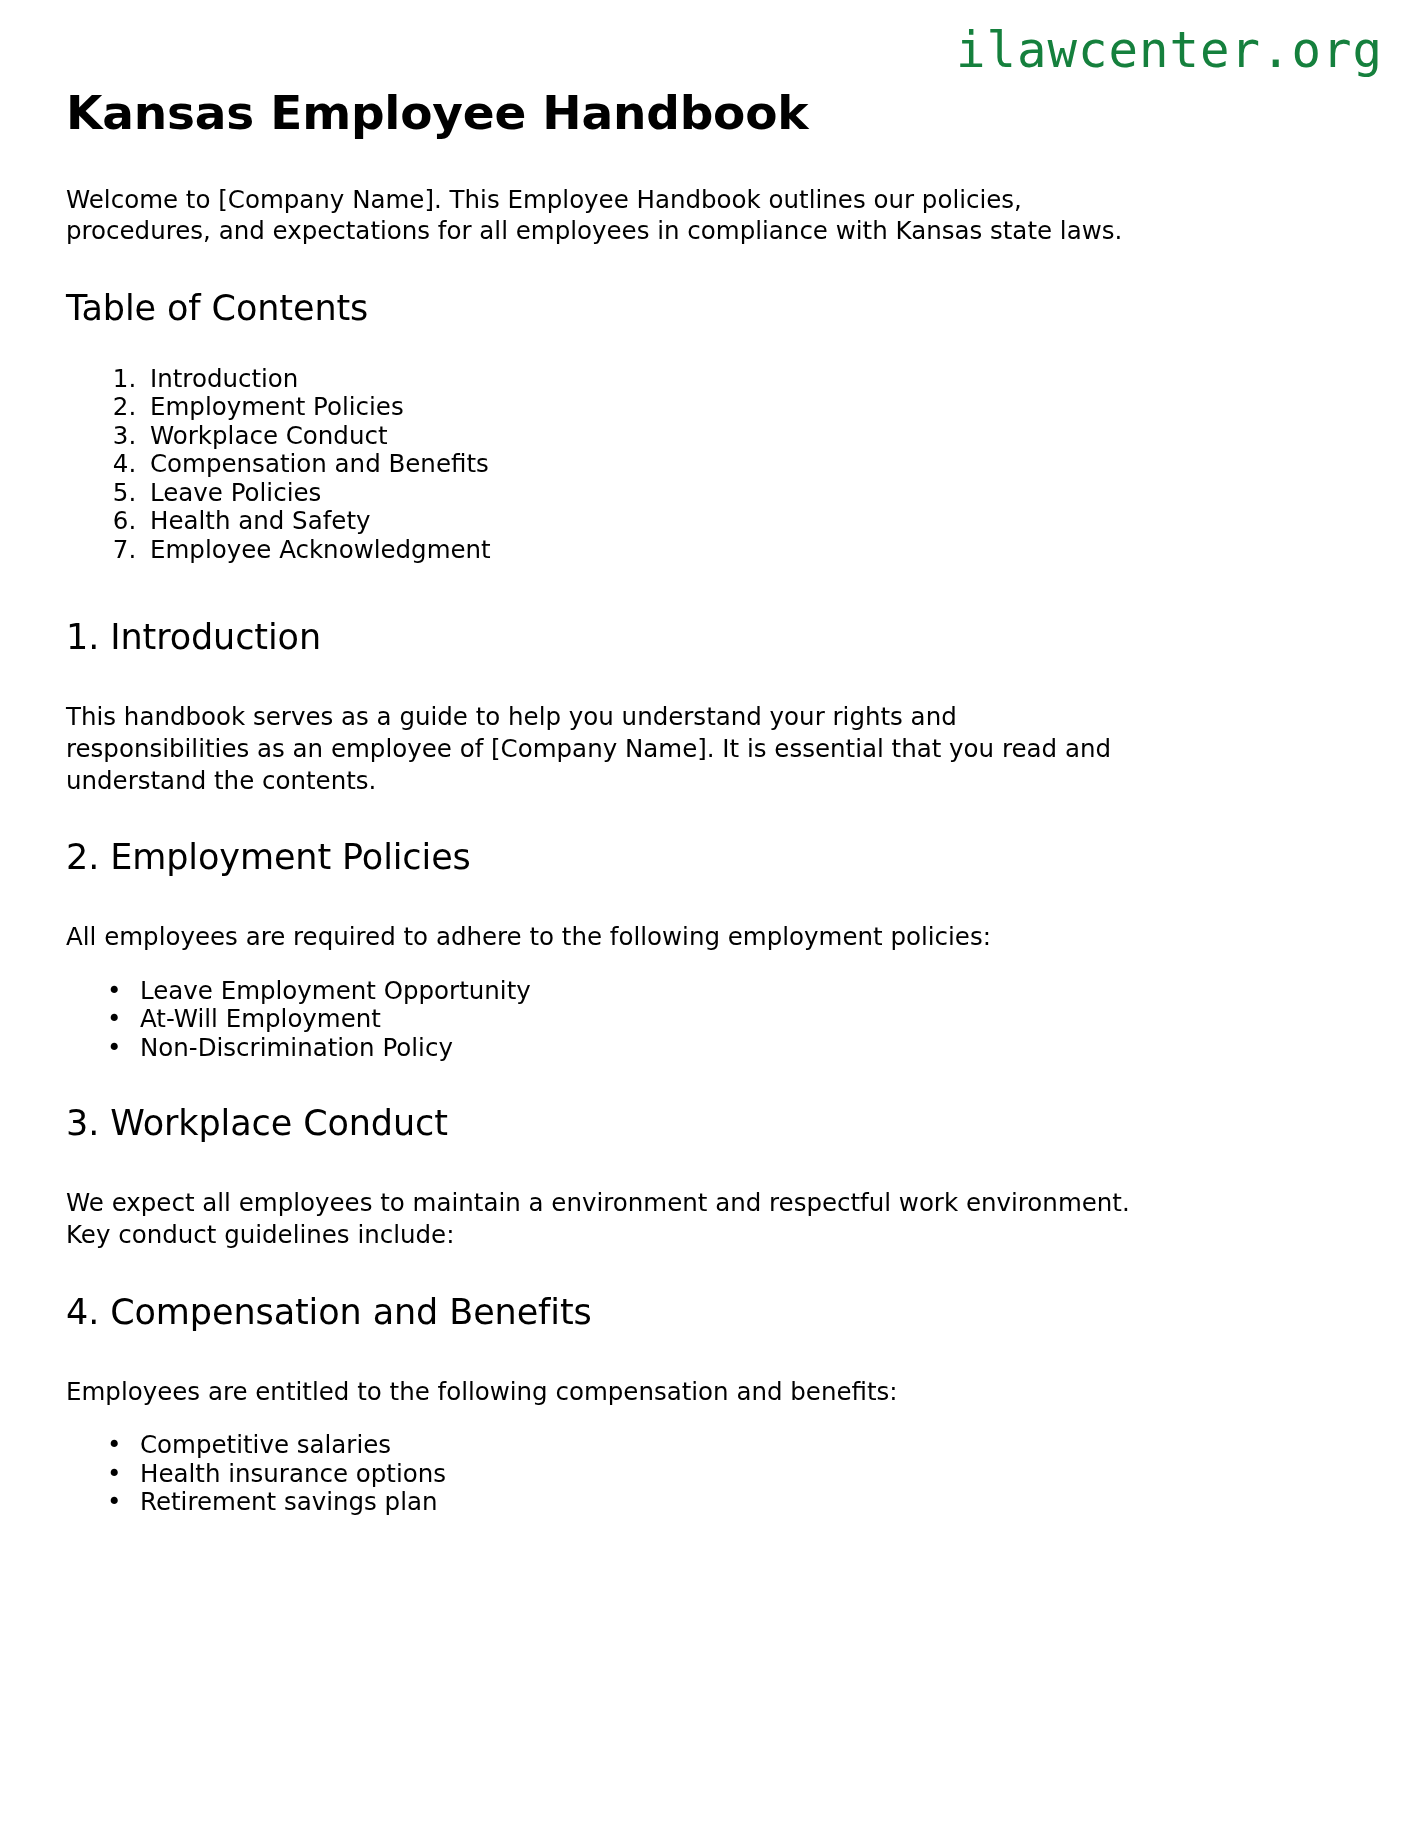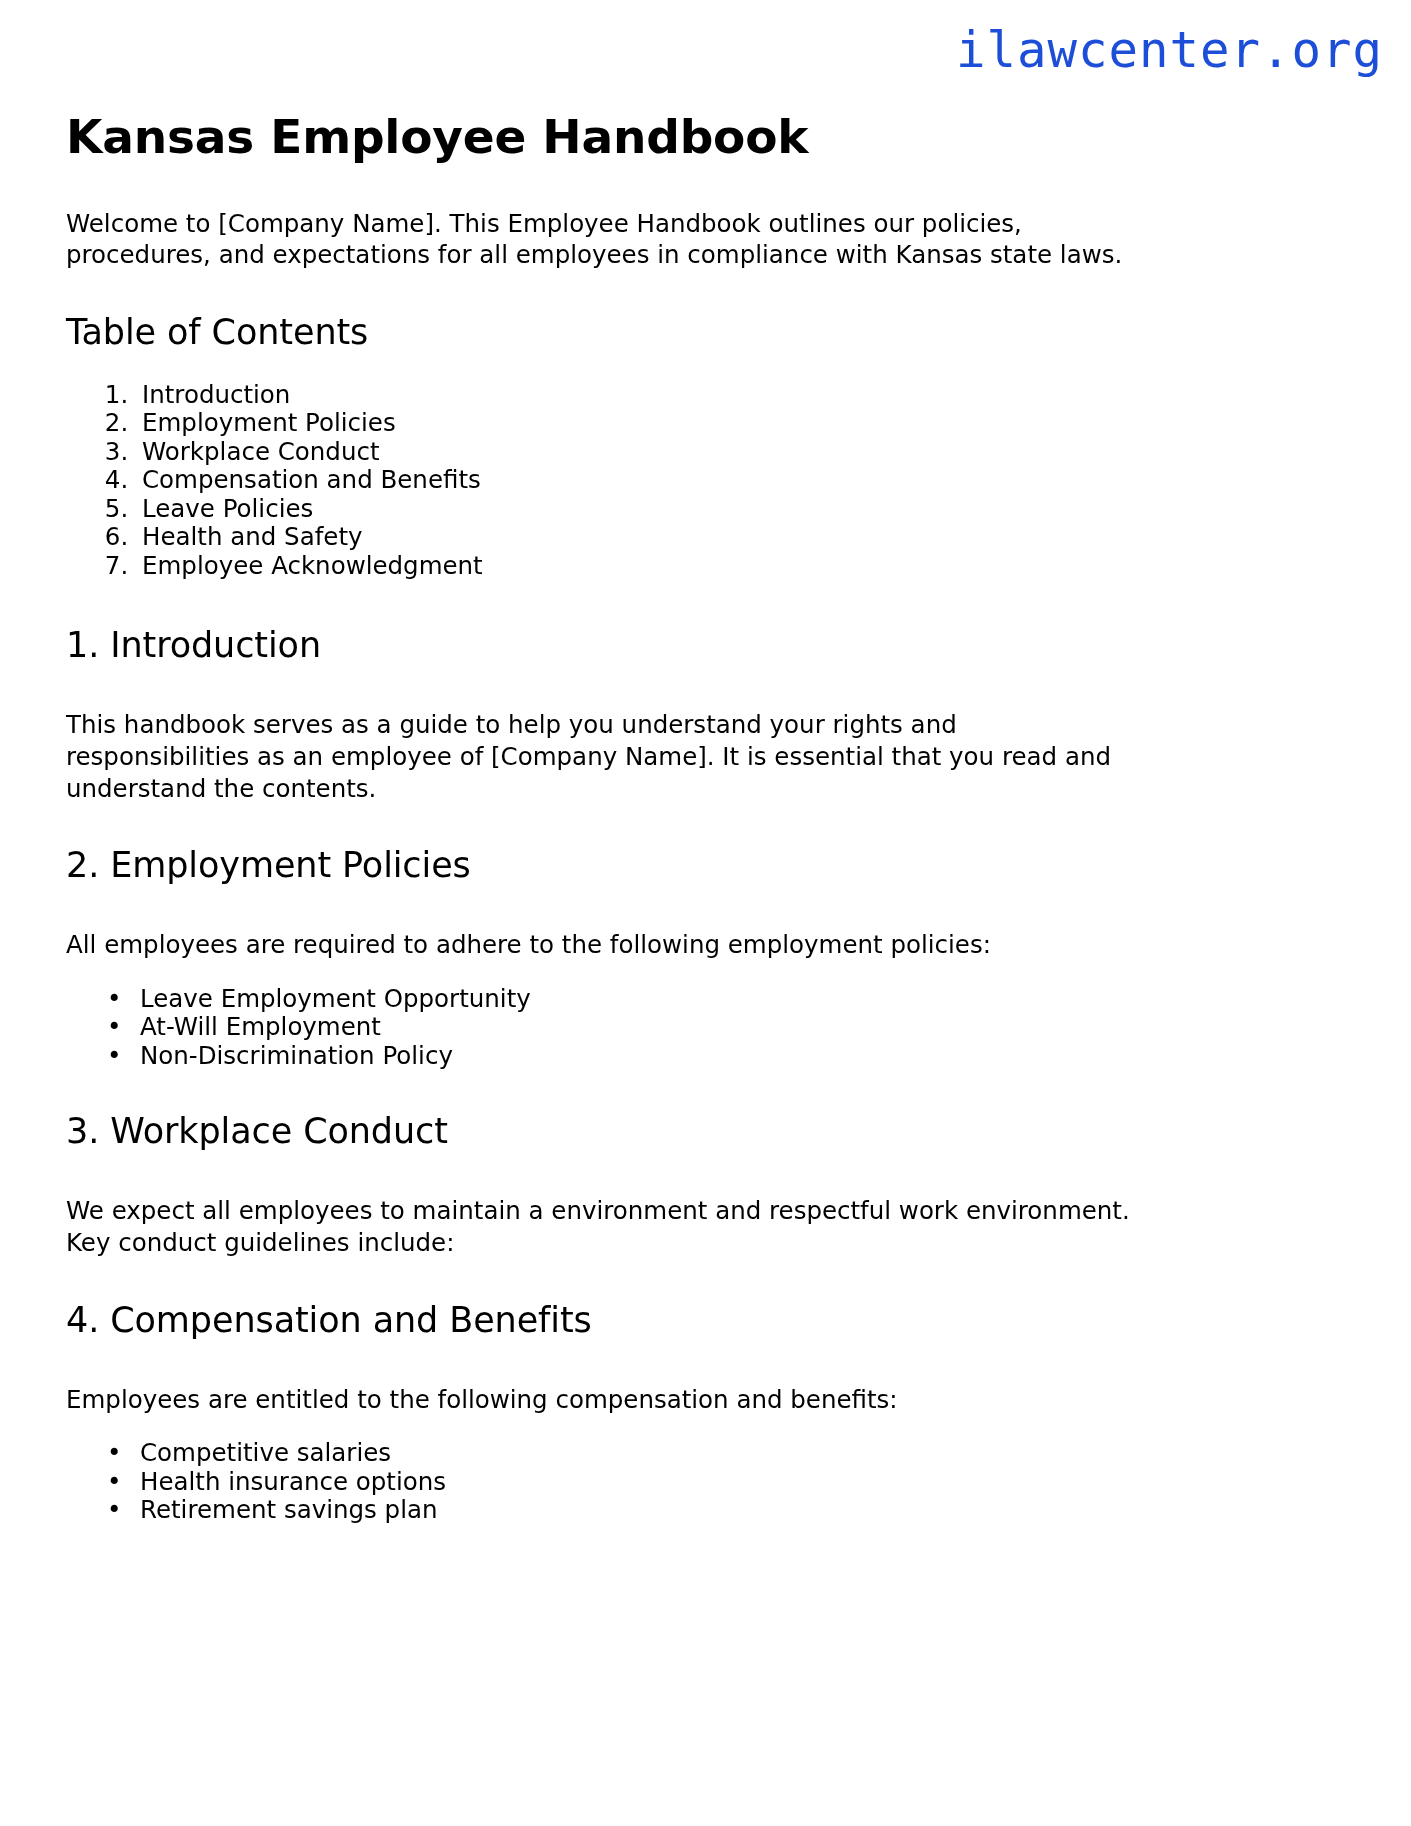--- a/index.html
+++ b/index.html
@@ -25,40 +25,40 @@
   }
 
   
   .watermark {
     position: absolute;
     top: 26px;
     right: 28px;
     font-family: "DejaVu Sans Mono", "Liberation Mono", monospace;
     font-size: 49px;
     letter-spacing: 1px;
-    color: #1d4ed8;
+    color: #15803d;
     white-space: nowrap;
     line-height: 1;
   }
 
   
   .content {
     position: absolute;
     left: 66px;
     top: 0;
     width: 1120px;
   }
 
   h1.doc-title {
     font-family: "DejaVu Sans", "Liberation Sans", sans-serif;
     font-weight: bold;
     font-size: 47px;
     line-height: 1.16;
     margin: 0;
-    padding-top: 110px;
+    padding-top: 86px;
     letter-spacing: -0.2px;
   }
 
   p.body-text {
     font-size: 24.5px;
     line-height: 1.29;
     margin: 0;
     padding-top: 43px;
     max-width: 1080px;
   }
@@ -75,21 +75,21 @@
     margin: 0;
     padding-top: 40px;
     letter-spacing: -0.1px;
   }
 
   h2.section-title.toc-title {
     padding-top: 40px;
   }
 
   ol.toc-list {
-    margin: 4px;
+    margin: 12px;
     padding-top: 24px;
     padding-left: 66px;
     font-size: 24.5px;
     line-height: 1.165;
     list-style-position: outside;
     list-style-type: decimal;
   }
   ol.toc-list li {
     padding-left: 6px;
   }

